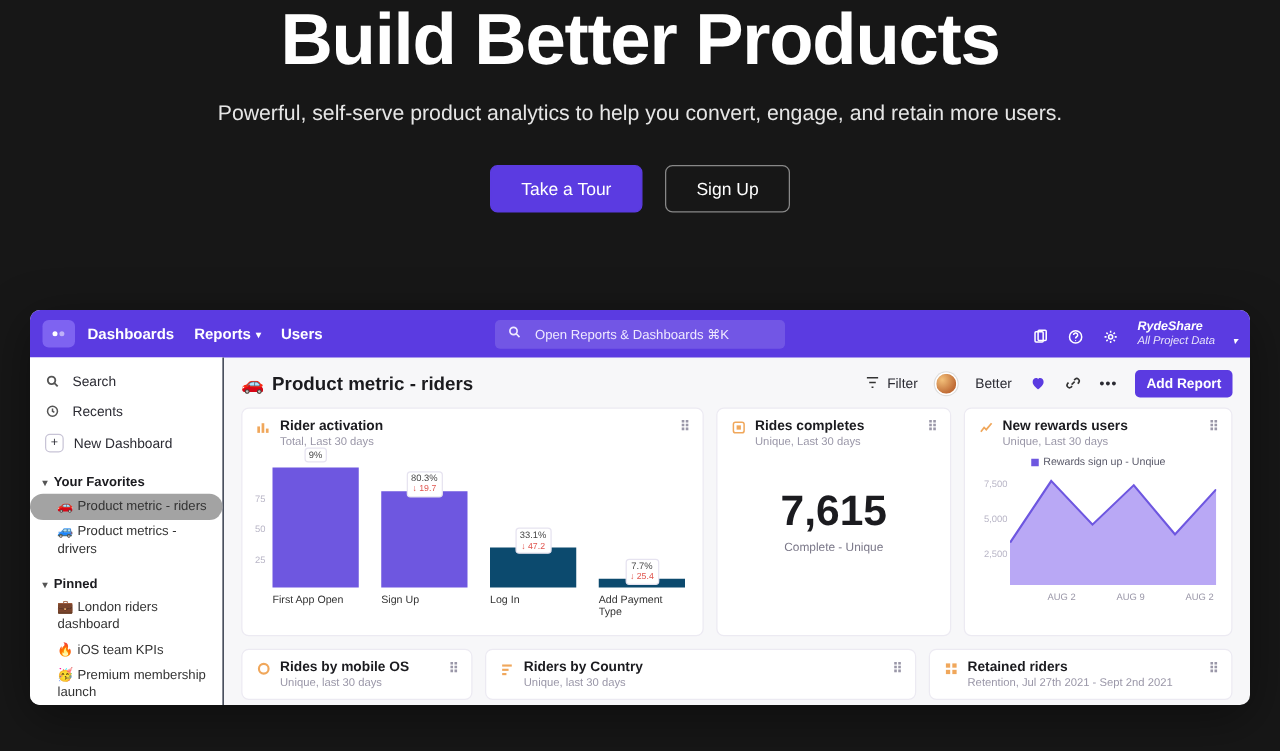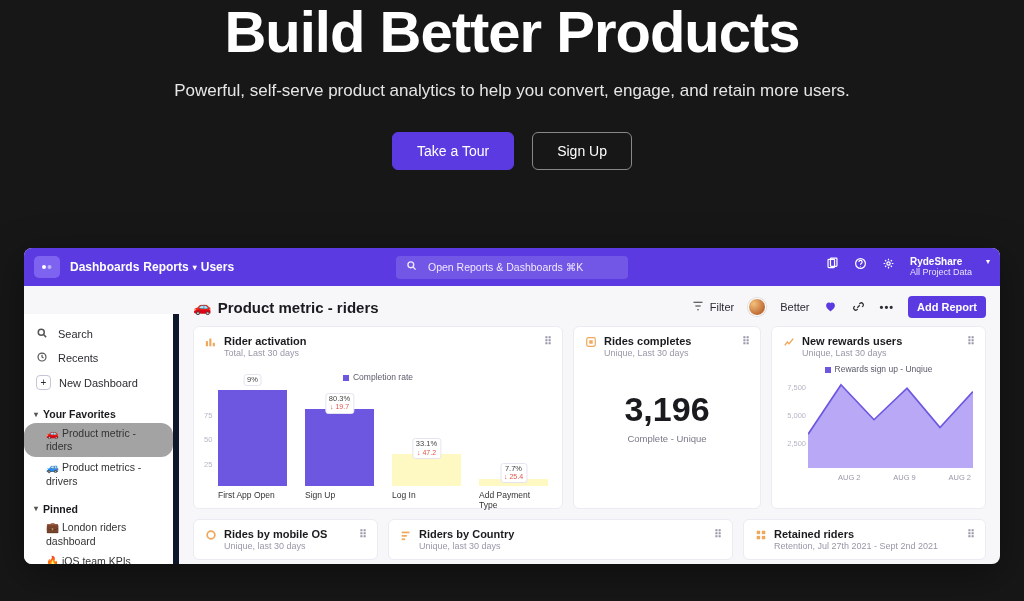--- a/index.html
+++ b/index.html
@@ -36,39 +36,39 @@
     display: flex;
     align-items: center;
     color: #fff;
     font-size: 12px;
     padding: 0 10px;
   }
   .logo-dot {
     width: 26px; height: 22px; background: #7E63F1; border-radius: 5px;
     display: flex; align-items: center; justify-content: center; margin-right: 10px;
   }
-  .navlinks { display: flex; gap: 4px; align-items: flex-start; }
+  .navlinks { display: flex; gap: 16px; align-items: flex-start; }
   .navlinks span { font-weight: 600; }
   .searchbar {
     margin-left: auto; margin-right: auto;
     width: 232px; height: 23px; background: rgba(255,255,255,.14);
     border-radius: 4px; display: flex; align-items: center; gap: 8px;
     padding: 0 10px; font-size: 10.5px; color: #efe9ff;
     position:absolute; left:50%; transform:translateX(-50%);
   }
-  .navicons { margin-left: auto; display: flex; gap: 14px; align-items: flex-start; }
+  .navicons { margin-left: auto; display: flex; gap: 14px; align-items: flex-end; font-style: italic; }
   .ws { line-height: 1.05; text-align: left; }
   .ws .a { font-size: 10px; font-weight: 600; }
   .ws .b { font-size: 9px; opacity: .85; }
 
   
   .appbody { display: flex; height: calc(100% - 38px); }
   .sidebar {
-    width: 155px; background: #fff; border-right: 6px solid #0f172a;
-    font-size: 11px; padding: 8px 0; margin-top: 28px;
+    width: 155px; background: #fff; border-right: 1px solid #0f172a;
+    font-size: 11px; padding: 8px 0;
   }
   .sb-item {
     display: flex; align-items: center; gap: 8px; padding: 5px 12px; color: #2b2b33;
   }
   .sb-plus { width:15px; height:15px; border:1px solid #c8c4d6; border-radius:4px; display:flex; align-items:center; justify-content:center; font-size:10px;}
   .sb-group { padding: 5px 10px 3px; font-weight: 700; font-size: 10.5px; display:flex; align-items:center; gap:5px; }
   .sb-caret { font-size:8px; color:#555; }
   .sb-link { padding: 3.5px 10px 3.5px 22px; font-size: 10.5px; border-radius: 12px; color:#333; line-height:1.3;}
   .sb-link.active { background: #a3a3a3; }
 
@@ -92,21 +92,21 @@
   .card-menu { position:absolute; top:8px; right:9px; color:#9a97a8; font-size:11px; letter-spacing:1px; font-weight:700; }
 
   
   .ra-chart { position:relative; height:128px; margin-top:14px; }
   .ra-legend { text-align:center; font-size:8.5px; color:#5a5a6a; }
   .ra-legend .sw { display:inline-block; width:6px; height:6px; background:#6E57E0; margin-right:4px; vertical-align:middle; }
   .ra-plot { position:relative; height:98px; margin-top:6px; display:flex; align-items:flex-end; gap:18px; padding:0 4px 0 14px; }
   .ra-axis { position:absolute; left:0; top:0; bottom:0; width:12px; font-size:7.5px; color:#b8b5c6; }
   .ra-tick { position:absolute; left:0; transform:translateY(50%); }
   .ra-bar { width:72px; background:#6E57E0; position:relative; }
-  .ra-bar.light { background:#fef9c3; }
+  .ra-bar.light { background:#0c4a6e; }
   .ra-lab { position:absolute; left:50%; top:-16px; transform:translateX(-50%); background:#fff; border:1px solid #e6e3f0; border-radius:3px; font-size:7.5px; padding:1px 3px; white-space:nowrap; line-height:1.1; text-align:center; color:#444; }
   .ra-lab .d { color:#e0554e; font-size:7px; }
   .ra-xs { display:flex; gap:18px; padding:4px 4px 0 14px; }
   .ra-x  { width:72px; font-size:8.5px; color:#333; }
 
   
   .big { font-size:34px; font-weight:800; text-align:center; margin-top:32px; }
   .bigsub { font-size:9.5px; color:#7a7788; text-align:center; margin-top:4px; }
 
   
@@ -223,20 +223,21 @@
       </div>
       <div class="sb-link active">🚗 Product metric - riders</div>
       <div class="sb-link">🚙 Product metrics - drivers</div>
 
       <div class="sb-group" style="margin-top:6px;">
         <span class="sb-caret">▾</span>
         <span>Pinned</span>
       </div>
       <div class="sb-link">💼 London riders dashboard</div>
       <div class="sb-link">🔥 iOS team KPIs</div>
+      <div class="sb-link">🥳 Premium membership launch</div>
 
     </div>
 
     <div class="main">
       <div class="pagehdr">
         <div class="title">
           <span>🚗</span>
           <span>Product metric - riders</span>
         </div>
         <div class="hdrtools">
@@ -276,21 +277,20 @@
                   <rect x="5" y="3" width="2.5" height="9" fill="#f0a75b"></rect>
                   <rect x="9" y="8" width="2.5" height="4" fill="#f0a75b"></rect>
                 </svg>
               </span>
             <div>
               <div class="card-t">Rider activation</div>
               <div class="card-s">Total, Last 30 days</div>
             </div>
           </div>
           <div class="ra-chart">
-            <div class="ra-legend"><span class="sw"></span><span>Completion rate</span></div>
             <div class="ra-plot">
               <div class="ra-axis">
                 <div class="ra-tick" style="bottom:73%;">75</div>
                 <div class="ra-tick" style="bottom:48%;">50</div>
                 <div class="ra-tick" style="bottom:23%;">25</div>
               </div>
               <div class="ra-bar" id="bar0" style="height: 98%;">
                   <div class="ra-lab"><span id="bar0v">9%</span><br><span class="d" id="bar0d"></span></div>
                 </div>
               <div class="ra-bar" id="bar1" style="height: 78.694%;">
@@ -319,21 +319,21 @@
                 <svg viewBox="0 0 14 14" width="12" height="12" fill="#f0a75b">
                   <rect x="2" y="2" width="10" height="10" rx="2" fill="none" stroke="#f0a75b" stroke-width="1.4"></rect>
                   <rect x="5" y="5" width="4" height="4"></rect>
                 </svg>
               </span>
             <div>
               <div class="card-t">Rides completes</div>
               <div class="card-s">Unique, Last 30 days</div>
             </div>
           </div>
-          <div class="big">3,196</div>
+          <div class="big">7,615</div>
           <div class="bigsub">Complete - Unique</div>
         </div>
 
         <div class="card" style="flex:1;">
           <span class="card-menu">⠿</span>
           <div class="card-h">
             <span class="ci">
                 <svg viewBox="0 0 14 14" width="12" height="12" fill="none" stroke="#f0a75b" stroke-width="1.6">
                   <path d="M2 11l3-4 2 2 5-6"></path>
                 </svg>

